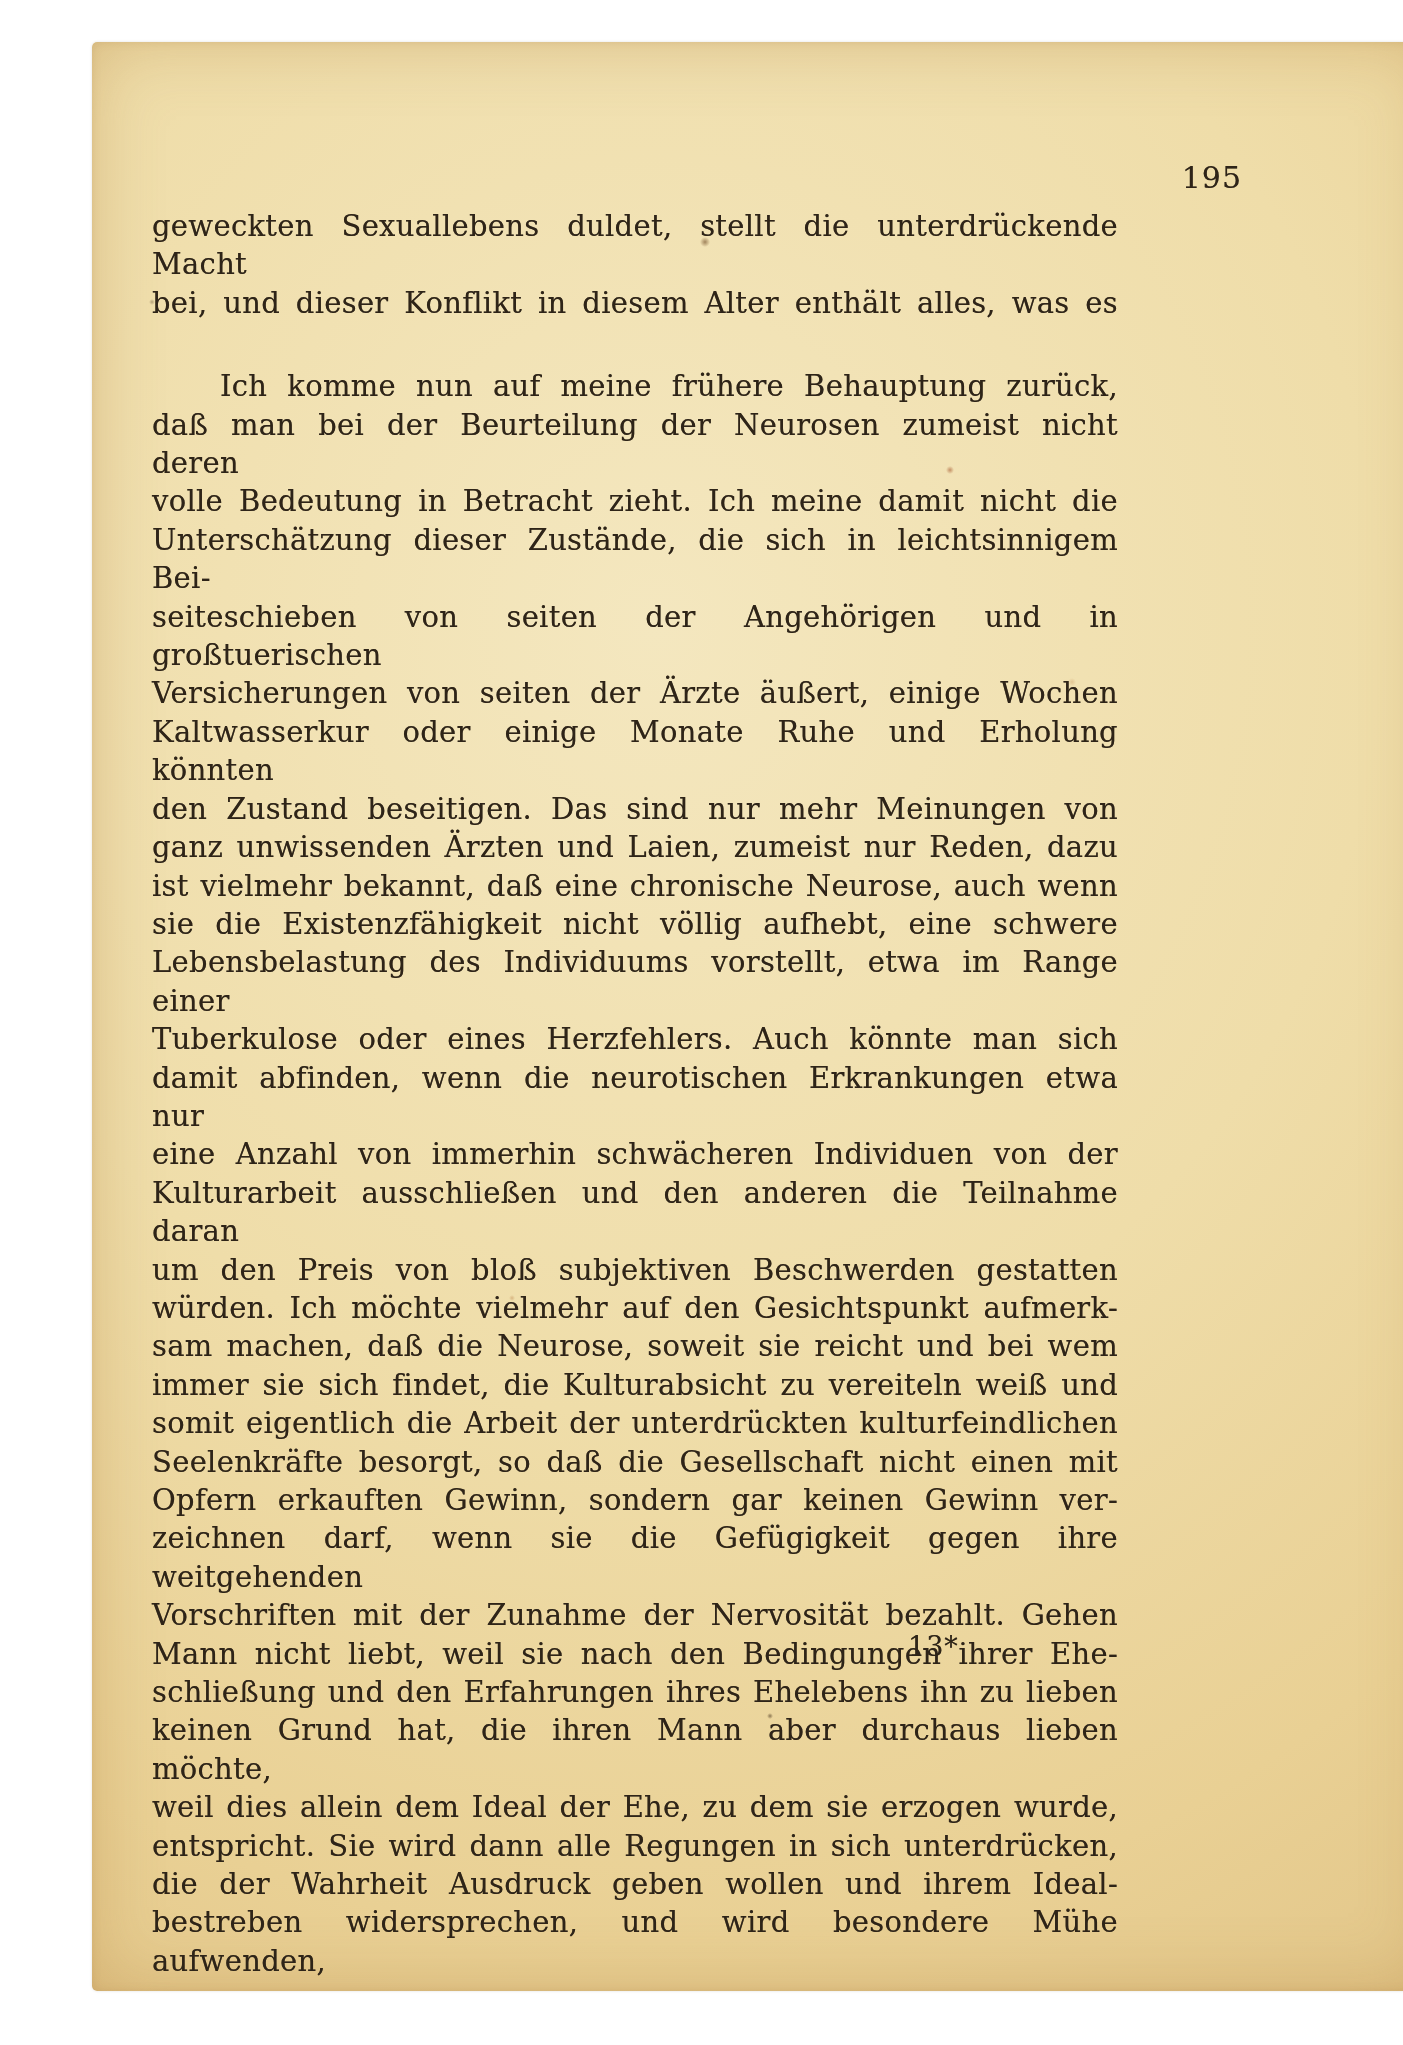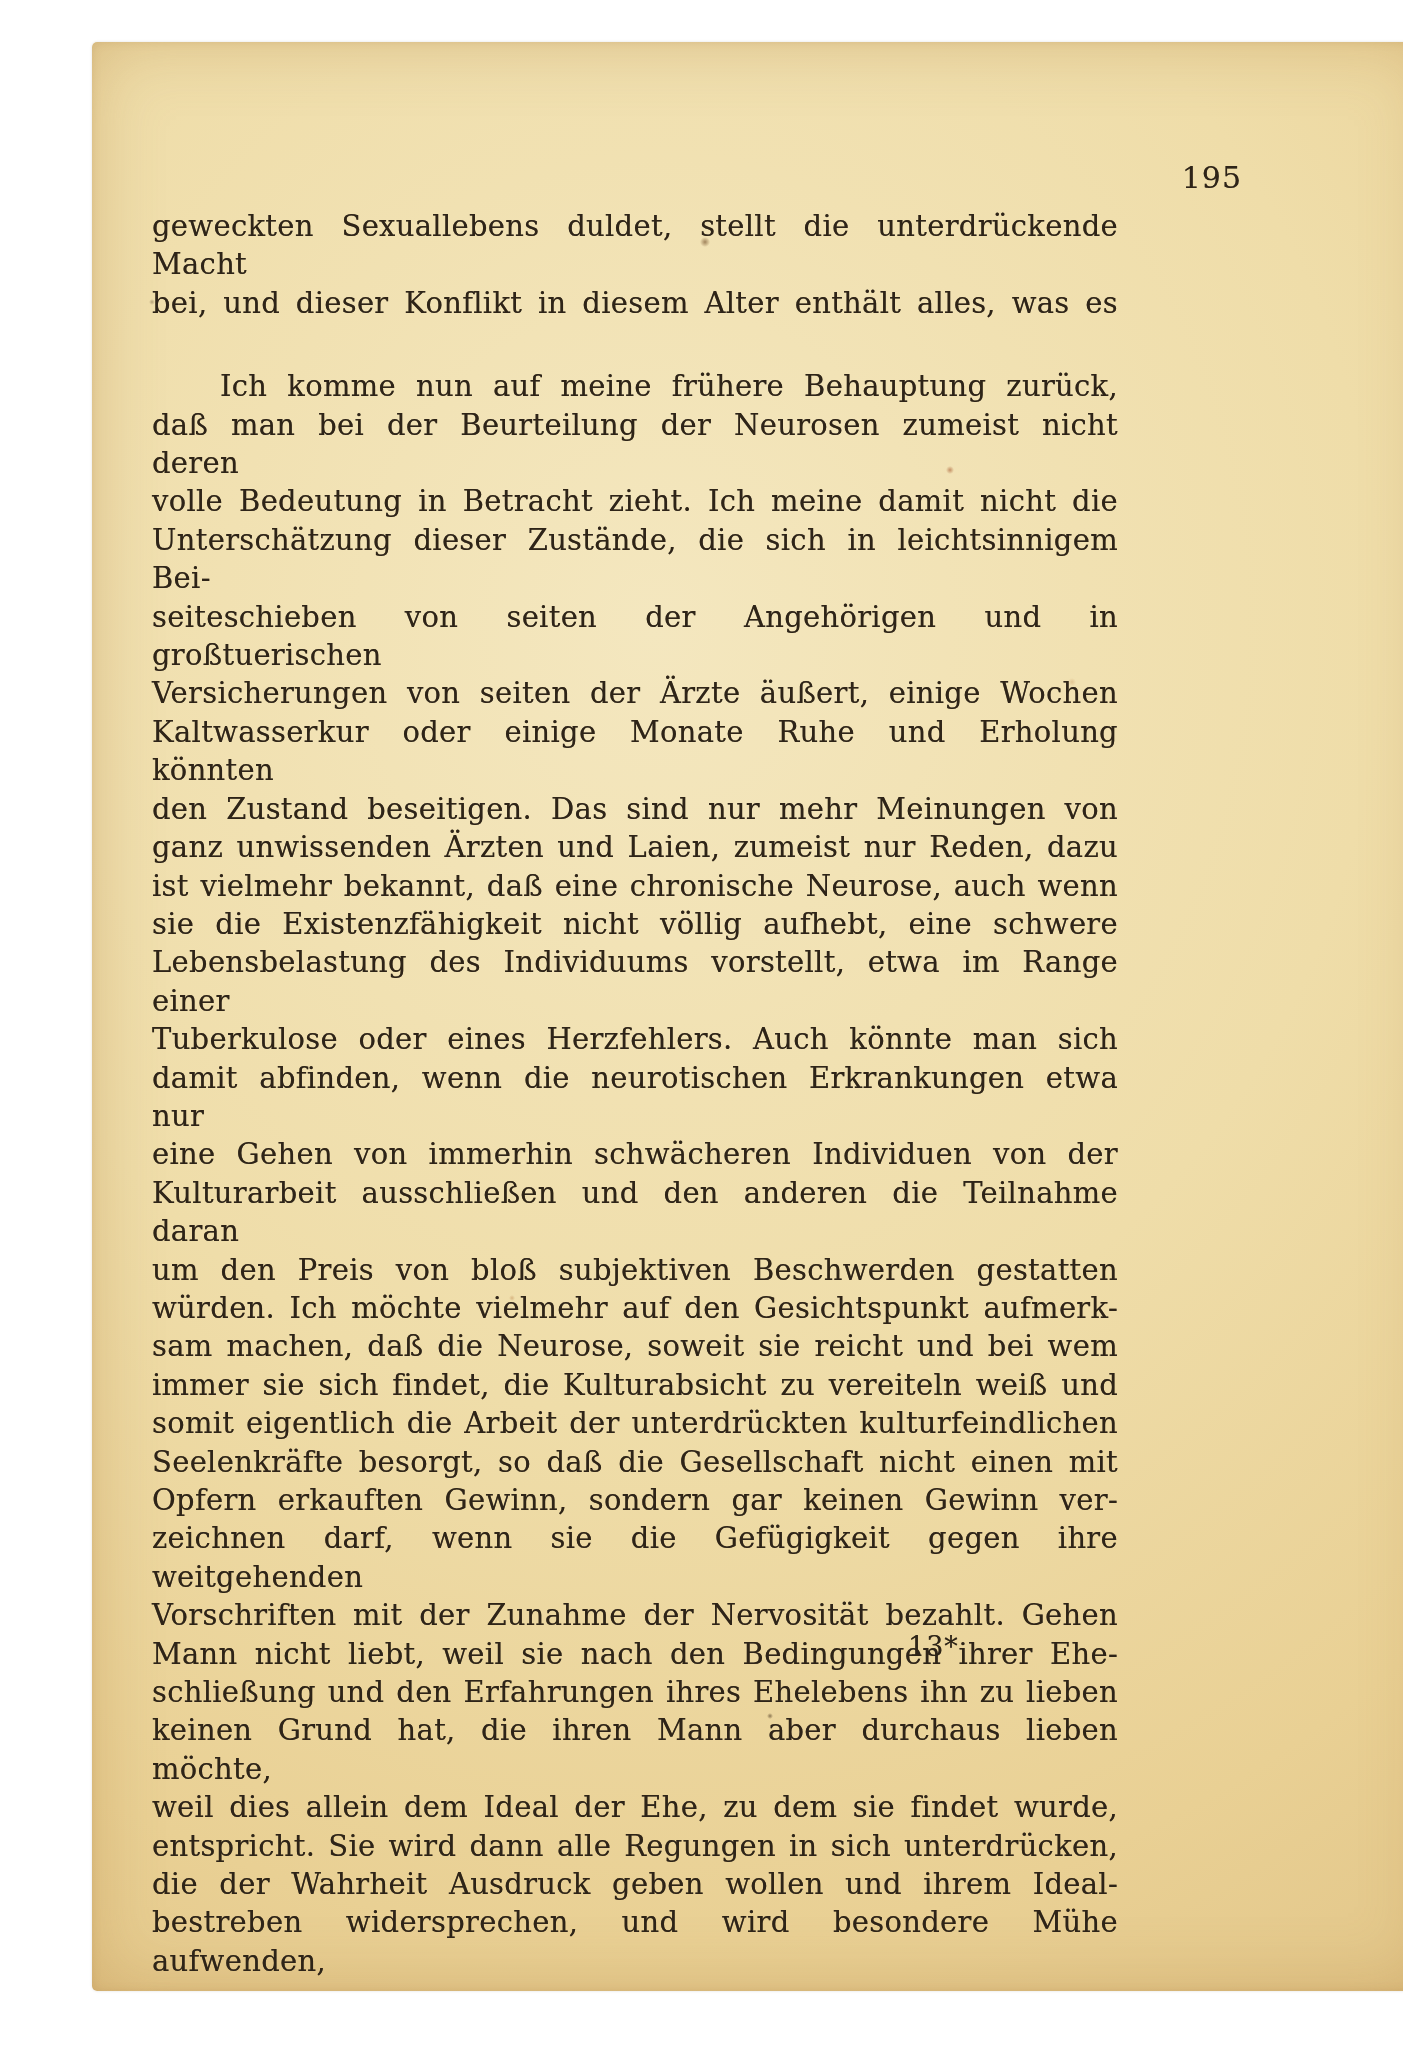--- a/index.html
+++ b/index.html
@@ -99,35 +99,35 @@
           <div class="line">seiteschieben von seiten der Angehörigen und in großtuerischen</div>
           <div class="line">Versicherungen von seiten der Ärzte äußert, einige Wochen</div>
           <div class="line">Kaltwasserkur oder einige Monate Ruhe und Erholung könnten</div>
           <div class="line">den Zustand beseitigen. Das sind nur mehr Meinungen von</div>
           <div class="line">ganz unwissenden Ärzten und Laien, zumeist nur Reden, dazu</div>
           <div class="line">ist vielmehr bekannt, daß eine chronische Neurose, auch wenn</div>
           <div class="line">sie die Existenzfähigkeit nicht völlig aufhebt, eine schwere</div>
           <div class="line">Lebensbelastung des Individuums vorstellt, etwa im Range einer</div>
           <div class="line">Tuberkulose oder eines Herzfehlers. Auch könnte man sich</div>
           <div class="line">damit abfinden, wenn die neurotischen Erkrankungen etwa nur</div>
-          <div class="line">eine Gehen von immerhin schwächeren Individuen von der</div>
+          <div class="line">eine Anzahl von immerhin schwächeren Individuen von der</div>
           <div class="line">Kulturarbeit ausschließen und den anderen die Teilnahme daran</div>
           <div class="line">um den Preis von bloß subjektiven Beschwerden gestatten</div>
           <div class="line">würden. Ich möchte vielmehr auf den Gesichtspunkt aufmerk-</div>
           <div class="line">sam machen, daß die Neurose, soweit sie reicht und bei wem</div>
           <div class="line">immer sie sich findet, die Kulturabsicht zu vereiteln weiß und</div>
           <div class="line">somit eigentlich die Arbeit der unterdrückten kulturfeindlichen</div>
           <div class="line">Seelenkräfte besorgt, so daß die Gesellschaft nicht einen mit</div>
           <div class="line">Opfern erkauften Gewinn, sondern gar keinen Gewinn ver-</div>
           <div class="line">zeichnen darf, wenn sie die Gefügigkeit gegen ihre weitgehenden</div>
           <div class="line">Vorschriften mit der Zunahme der Nervosität bezahlt. Gehen</div>
           <div class="line">Mann nicht liebt, weil sie nach den Bedingungen ihrer Ehe-</div>
           <div class="line">schließung und den Erfahrungen ihres Ehelebens ihn zu lieben</div>
           <div class="line">keinen Grund hat, die ihren Mann aber durchaus lieben möchte,</div>
-          <div class="line">weil dies allein dem Ideal der Ehe, zu dem sie findet wurde,</div>
+          <div class="line">weil dies allein dem Ideal der Ehe, zu dem sie erzogen wurde,</div>
           <div class="line">entspricht. Sie wird dann alle Regungen in sich unterdrücken,</div>
           <div class="line">die der Wahrheit Ausdruck geben wollen und ihrem Ideal-</div>
           <div class="line">bestreben widersprechen, und wird besondere Mühe aufwenden,</div>
         </div>
       </div>
 
     <div class="signature">13*</div>
   </div>
 </div>
 

